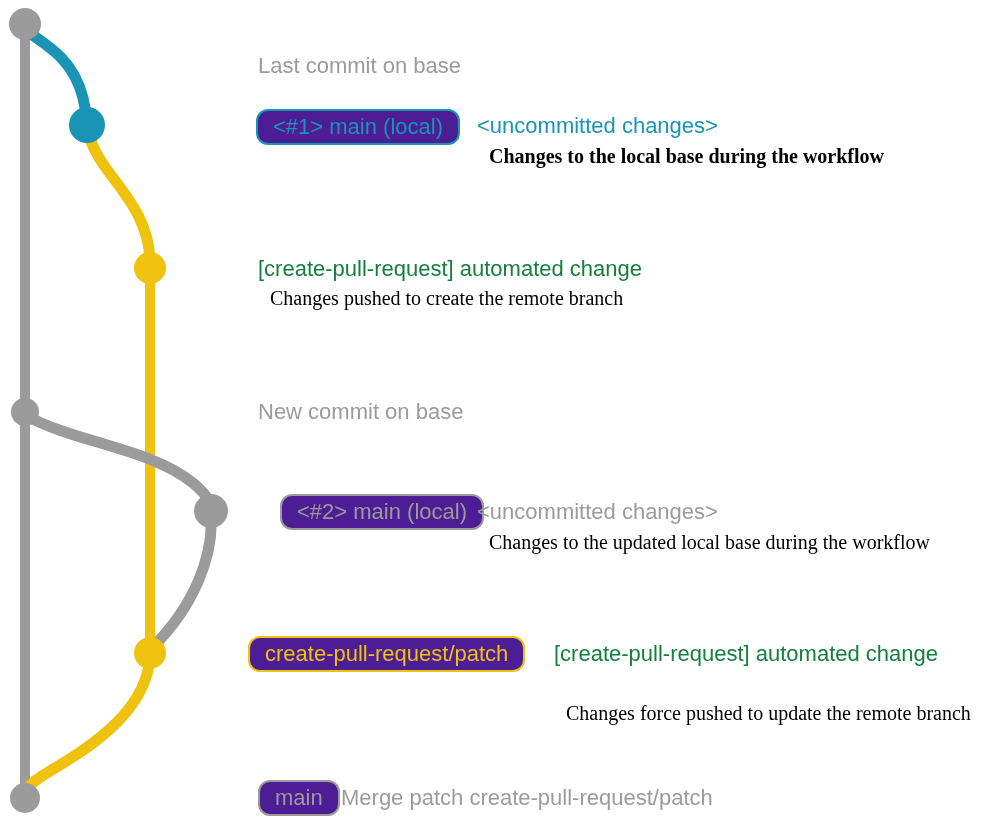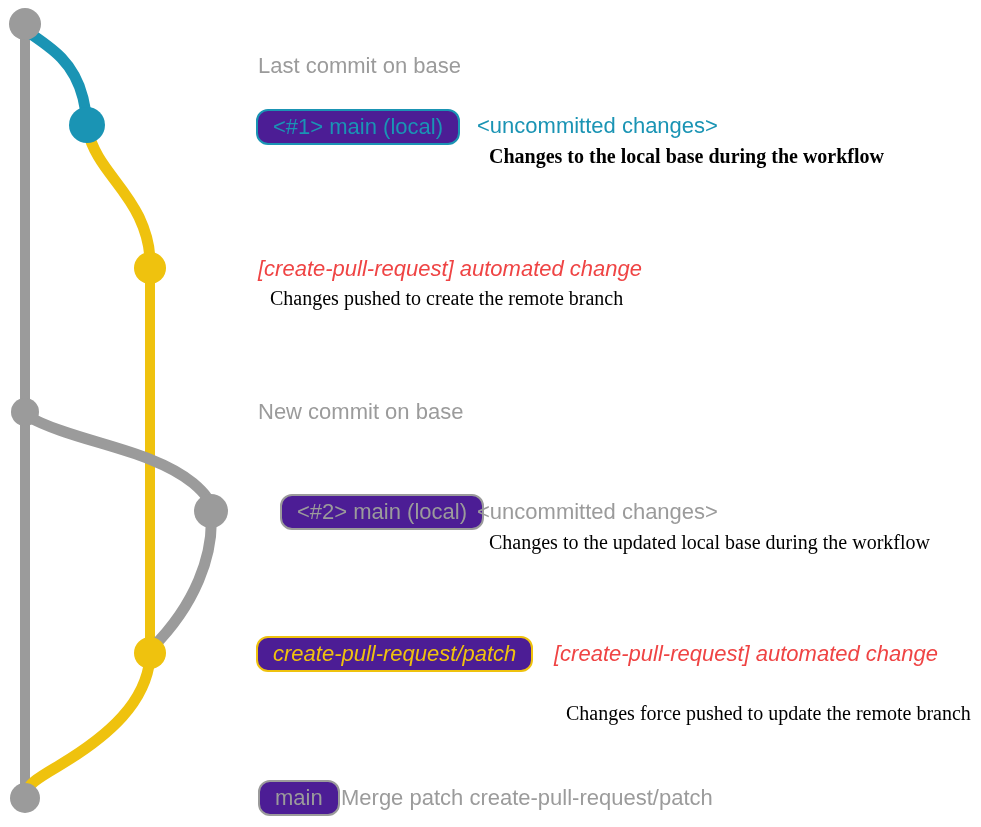--- a/index.html
+++ b/index.html
@@ -5,21 +5,21 @@
   html,body{margin:0;padding:0;}
   body{
     width:981px;height:827px;position:relative;background:#ffffff;
     font-family:"Liberation Sans", sans-serif;overflow:hidden;
   }
   .abs{position:absolute;}
   .sans-label{font-size:22px;line-height:1.2;white-space:nowrap;}
   .serif-note{font-family:"Liberation Serif", serif;font-size:20px;color:#000000;white-space:nowrap;}
   .gray-text{color:#9b9b9b;}
   .blue-text{color:#1a94b4;}
-  .yellow-text{color:#ef4444;font-style:italic;}
+  .yellow-text{color:#15803d;}
   .badge{
     display:inline-block;border:2px solid;border-radius:12px;
     padding:4px 15px;font-size:22px;line-height:1.1;white-space:nowrap;
     background:#4c1d95;box-sizing:border-box;
   }
   .badge.blue{border-color:#1a94b4;color:#1a94b4;}
   .badge.gray{border-color:#9b9b9b;color:#9b9b9b;}
   .badge.yellow{border-color:#efc20e;color:#efc20e;}
   svg{display:block;}
 </style>
@@ -56,18 +56,18 @@
 
 <div class="abs sans-label yellow-text" style="left:258px;top:256px;">[create-pull-request] automated change</div>
 <div class="abs serif-note" style="left:270px;top:287px;">Changes pushed to create the remote branch</div>
 
 <div class="abs sans-label gray-text" style="left:258px;top:399px;">New commit on base</div>
 
 <div class="abs badge gray" style="left:256px;top:494px;margin-left:24px;">&lt;#2&gt; main (local)</div>
 <div class="abs sans-label gray-text" style="left:477px;top:499px;">&lt;uncommitted changes&gt;</div>
 <div class="abs serif-note" style="left:489px;top:531px;">Changes to the updated local base during the workflow</div>
 
-<div class="abs badge yellow" style="left:256px;top:636px;font-style:italic;">create-pull-request/patch</div>
+<div class="abs badge yellow" style="left:248px;top:636px;">create-pull-request/patch</div>
 <div class="abs sans-label yellow-text" style="left:554px;top:641px;">[create-pull-request] automated change</div>
 <div class="abs serif-note" style="left:566px;top:702px;">Changes force pushed to update the remote branch</div>
 
 <div class="abs badge gray" style="left:258px;top:780px;">main</div>
 <div class="abs sans-label gray-text" style="left:341px;top:785px;">Merge patch create-pull-request/patch</div>
 
 </body></html>

